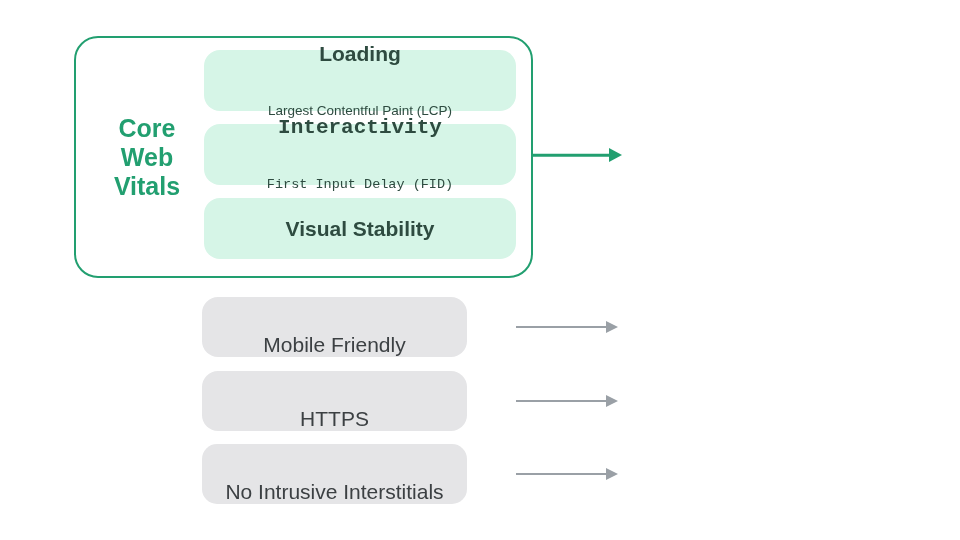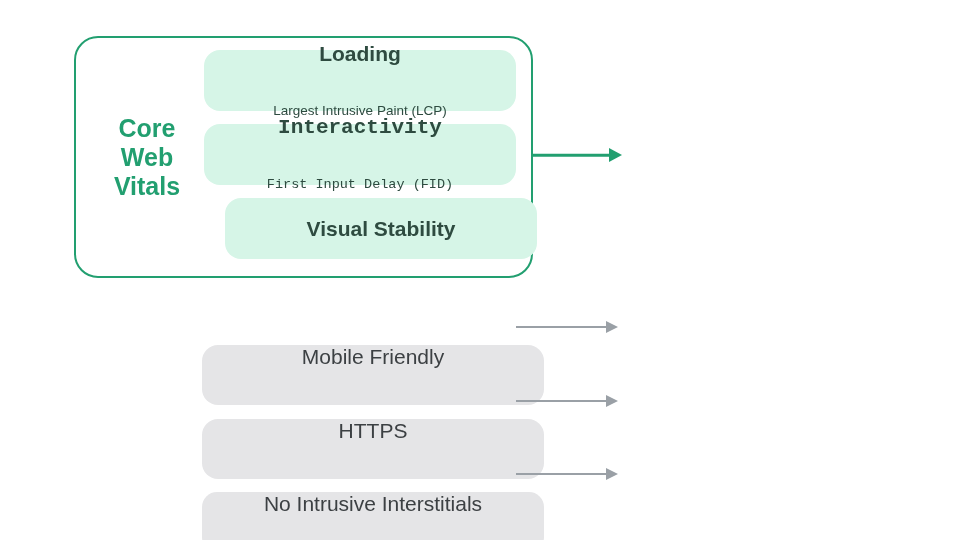--- a/index.html
+++ b/index.html
@@ -56,47 +56,46 @@
     border-radius: 16px;
     display: flex;
     flex-direction: column;
     align-items: center;
     justify-content: center;
     text-align: center;
     gap: 36px;
   }
   .metric-card.m0 { top: 12px; }
   .metric-card.m1 { top: 86px; font-family: Liberation Mono, monospace; }
-  .metric-card.m2 { top: 160px; margin-left: 21px; }
+  .metric-card.m2 { top: 160px; }
   .metric-title {
     font-size: 21px;
     line-height: 24px;
     font-weight: 600;
     color: var(--metric-text);
   }
   .metric-subtitle {
     font-size: 13.5px;
     line-height: 17px;
     font-weight: 400;
     color: var(--metric-text);
   }
 
   
   .signal-pill {
     position: absolute;
     left: 202px;
-    width: 342px;
+    width: 265px;
     height: 60px;
     background: var(--gray-fill);
     border-radius: 16px;
     display: flex;
-    align-items: flex-start;
-    justify-content: center;
-    text-align: center;
-    margin-top: 48px;
+    align-items: flex-end;
+    justify-content: center;
+    text-align: center;
   }
   .signal-pill.s0 { top: 297px; }
   .signal-pill.s1 { top: 371px; }
   .signal-pill.s2 { top: 444px; border-radius: 15px; }
   .signal-label {
     font-size: 21px;
     font-weight: 400;
     color: var(--signal-text);
   }
 
@@ -167,21 +166,21 @@
 
 <div class="canvas">
 
   <div class="cwv-group">
     <div class="cwv-label">
       <div class="cwv-label-text">Core Web Vitals</div>
     </div>
 
     <div class="metric-card m0">
       <div class="metric-title">Loading</div>
-      <div class="metric-subtitle">Largest Intrusive Paint (LCP)</div>
+      <div class="metric-subtitle">Largest Contentful Paint (LCP)</div>
     </div>
 
     <div class="metric-card m1">
       <div class="metric-title">Interactivity</div>
       <div class="metric-subtitle">First Input Delay (FID)</div>
     </div>
 
     <div class="metric-card m2">
       <div class="metric-title">Visual Stability</div>
     </div>

